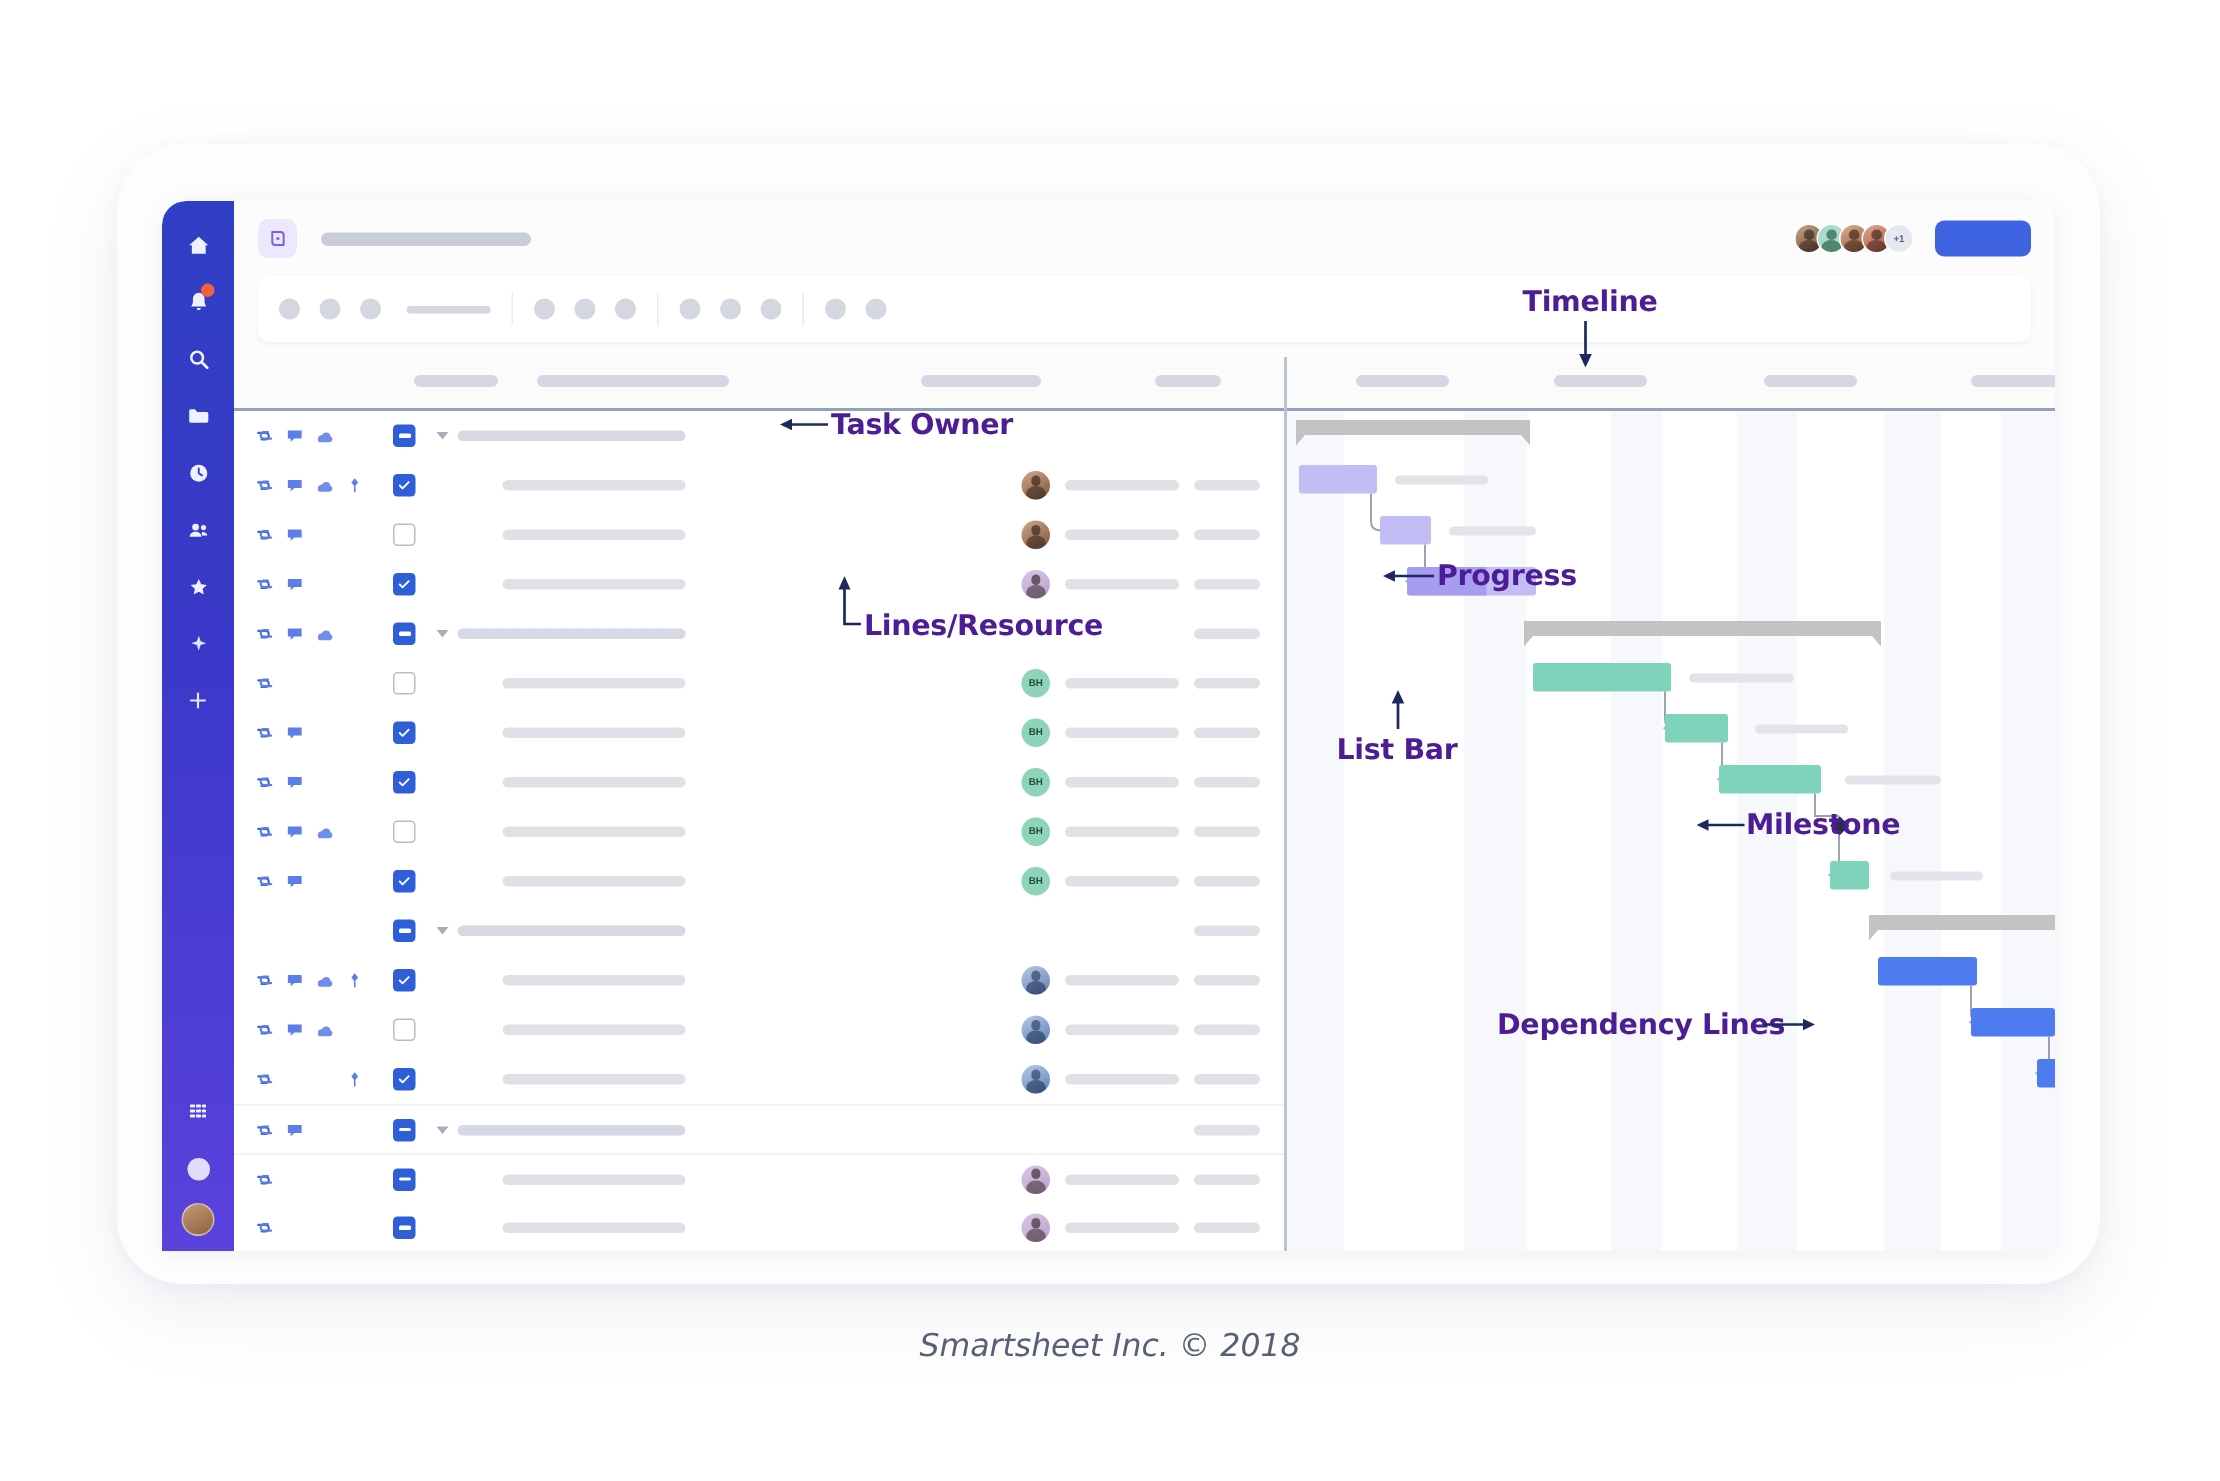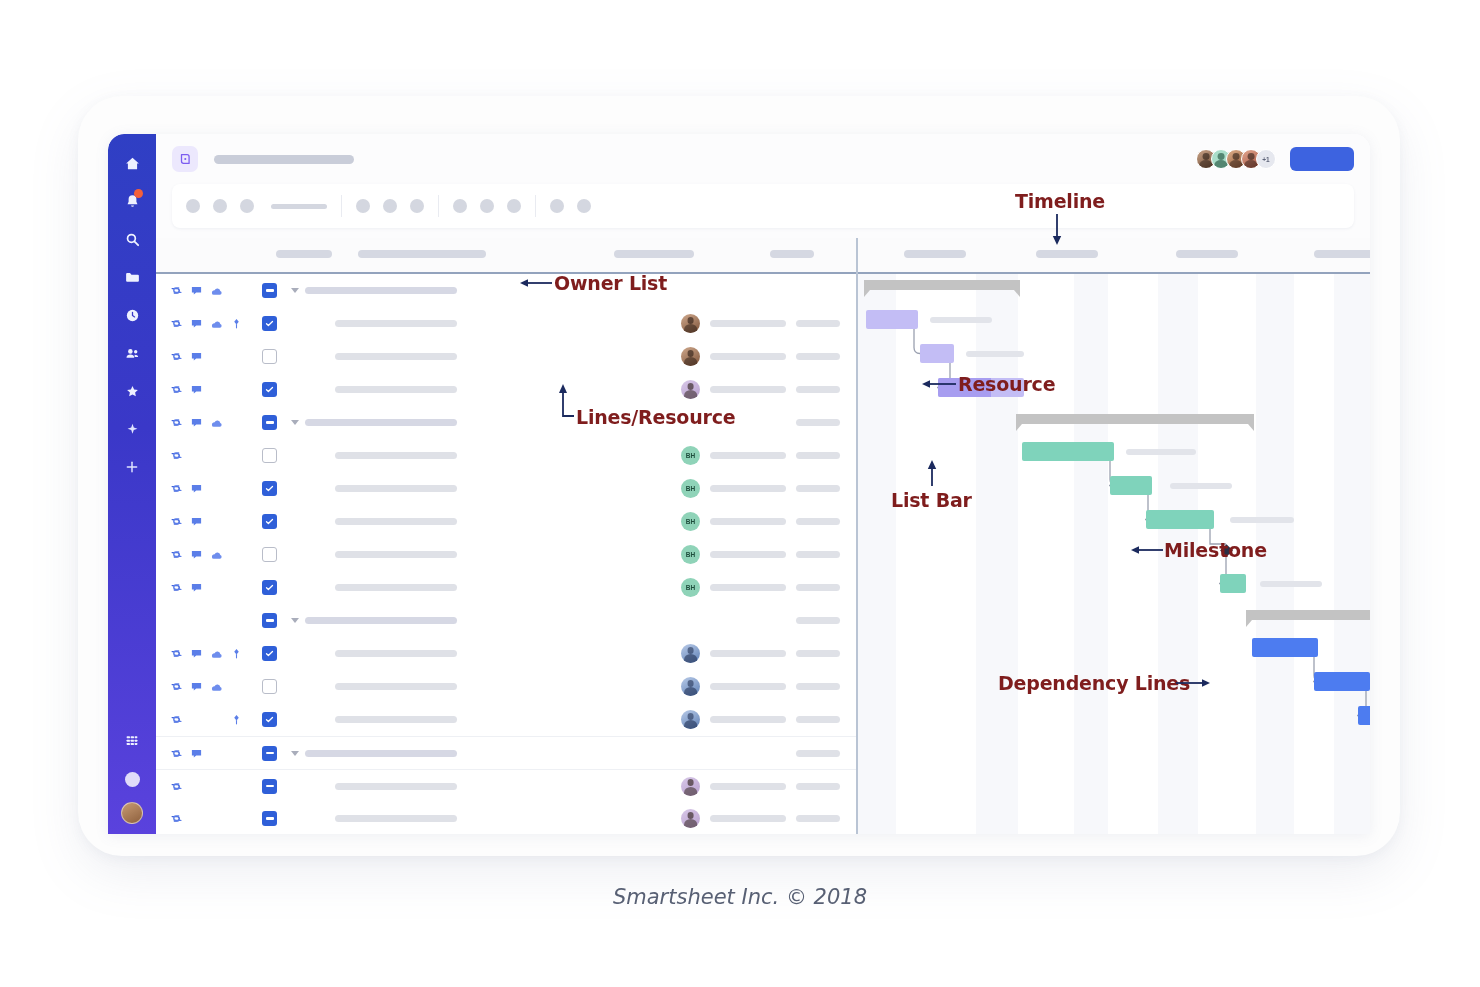--- a/index.html
+++ b/index.html
@@ -249,21 +249,21 @@
     position: absolute;
     width: 9px; height: 9px;
     background: #2b2f45;
     transform: rotate(45deg);
   }
   .dep { position: absolute; stroke: #9aa0b0; stroke-width: 1.3; fill: none; }
 
   
   .anno {
     position: absolute;
-    color: #7f1d1d;
+    color: #4c1d95;
     font-size: 19px;
     font-weight: 600;
     letter-spacing: -0.2px;
     font-family: "DejaVu Sans", sans-serif;
     white-space: nowrap;
   }
   .anno-svg { position: absolute; overflow: visible; }
 
   
   #footer {
@@ -918,39 +918,39 @@
             <div class="gbar blue" style="left: 500px; top: 432px; width: 56px;"></div>
           </div>
       </div>
 
     </div>
   </div>
 </div>
 
 <div id="anno-layer">
 
-  <div class="anno" style="left:554px; top:272px;">Owner List</div>
+  <div class="anno" style="left:554px; top:272px;">Task Owner</div>
   <svg class="anno-svg" style="left:520px; top:276px;" width="34" height="14">
     <line x1="32" y1="7" x2="6" y2="7" stroke="#1b2a5e" stroke-width="1.8"></line>
     <path d="M0 7 L8 3.2 L8 10.8 Z" fill="#1b2a5e"></path>
   </svg>
 
   <div class="anno" style="left:576px; top:406px;">Lines/Resource</div>
   <svg class="anno-svg" style="left:556px; top:384px;" width="22" height="36">
     <path d="M18 32 L7 32 L7 8" stroke="#1b2a5e" stroke-width="1.8" fill="none"></path>
     <path d="M7 0 L11 9 L3 9 Z" fill="#1b2a5e"></path>
   </svg>
 
   <div class="anno" style="left:1015px; top:190px;">Timeline</div>
   <svg class="anno-svg" style="left:1050px; top:214px;" width="16" height="32">
     <line x1="7" y1="0" x2="7" y2="24" stroke="#1b2a5e" stroke-width="1.8"></line>
     <path d="M7 31 L2.8 22 L11.2 22 Z" fill="#1b2a5e"></path>
   </svg>
 
-  <div class="anno" style="left:958px; top:373px;">Resource</div>
+  <div class="anno" style="left:958px; top:373px;">Progress</div>
   <svg class="anno-svg" style="left:922px; top:377px;" width="36" height="14">
     <line x1="34" y1="7" x2="7" y2="7" stroke="#1b2a5e" stroke-width="1.8"></line>
     <path d="M0 7 L8 3.2 L8 10.8 Z" fill="#1b2a5e"></path>
   </svg>
 
   <div class="anno" style="left:891px; top:489px;">List Bar</div>
   <svg class="anno-svg" style="left:925px; top:460px;" width="16" height="28">
     <line x1="7" y1="26" x2="7" y2="8" stroke="#1b2a5e" stroke-width="1.8"></line>
     <path d="M7 0 L11.2 9 L2.8 9 Z" fill="#1b2a5e"></path>
   </svg>

